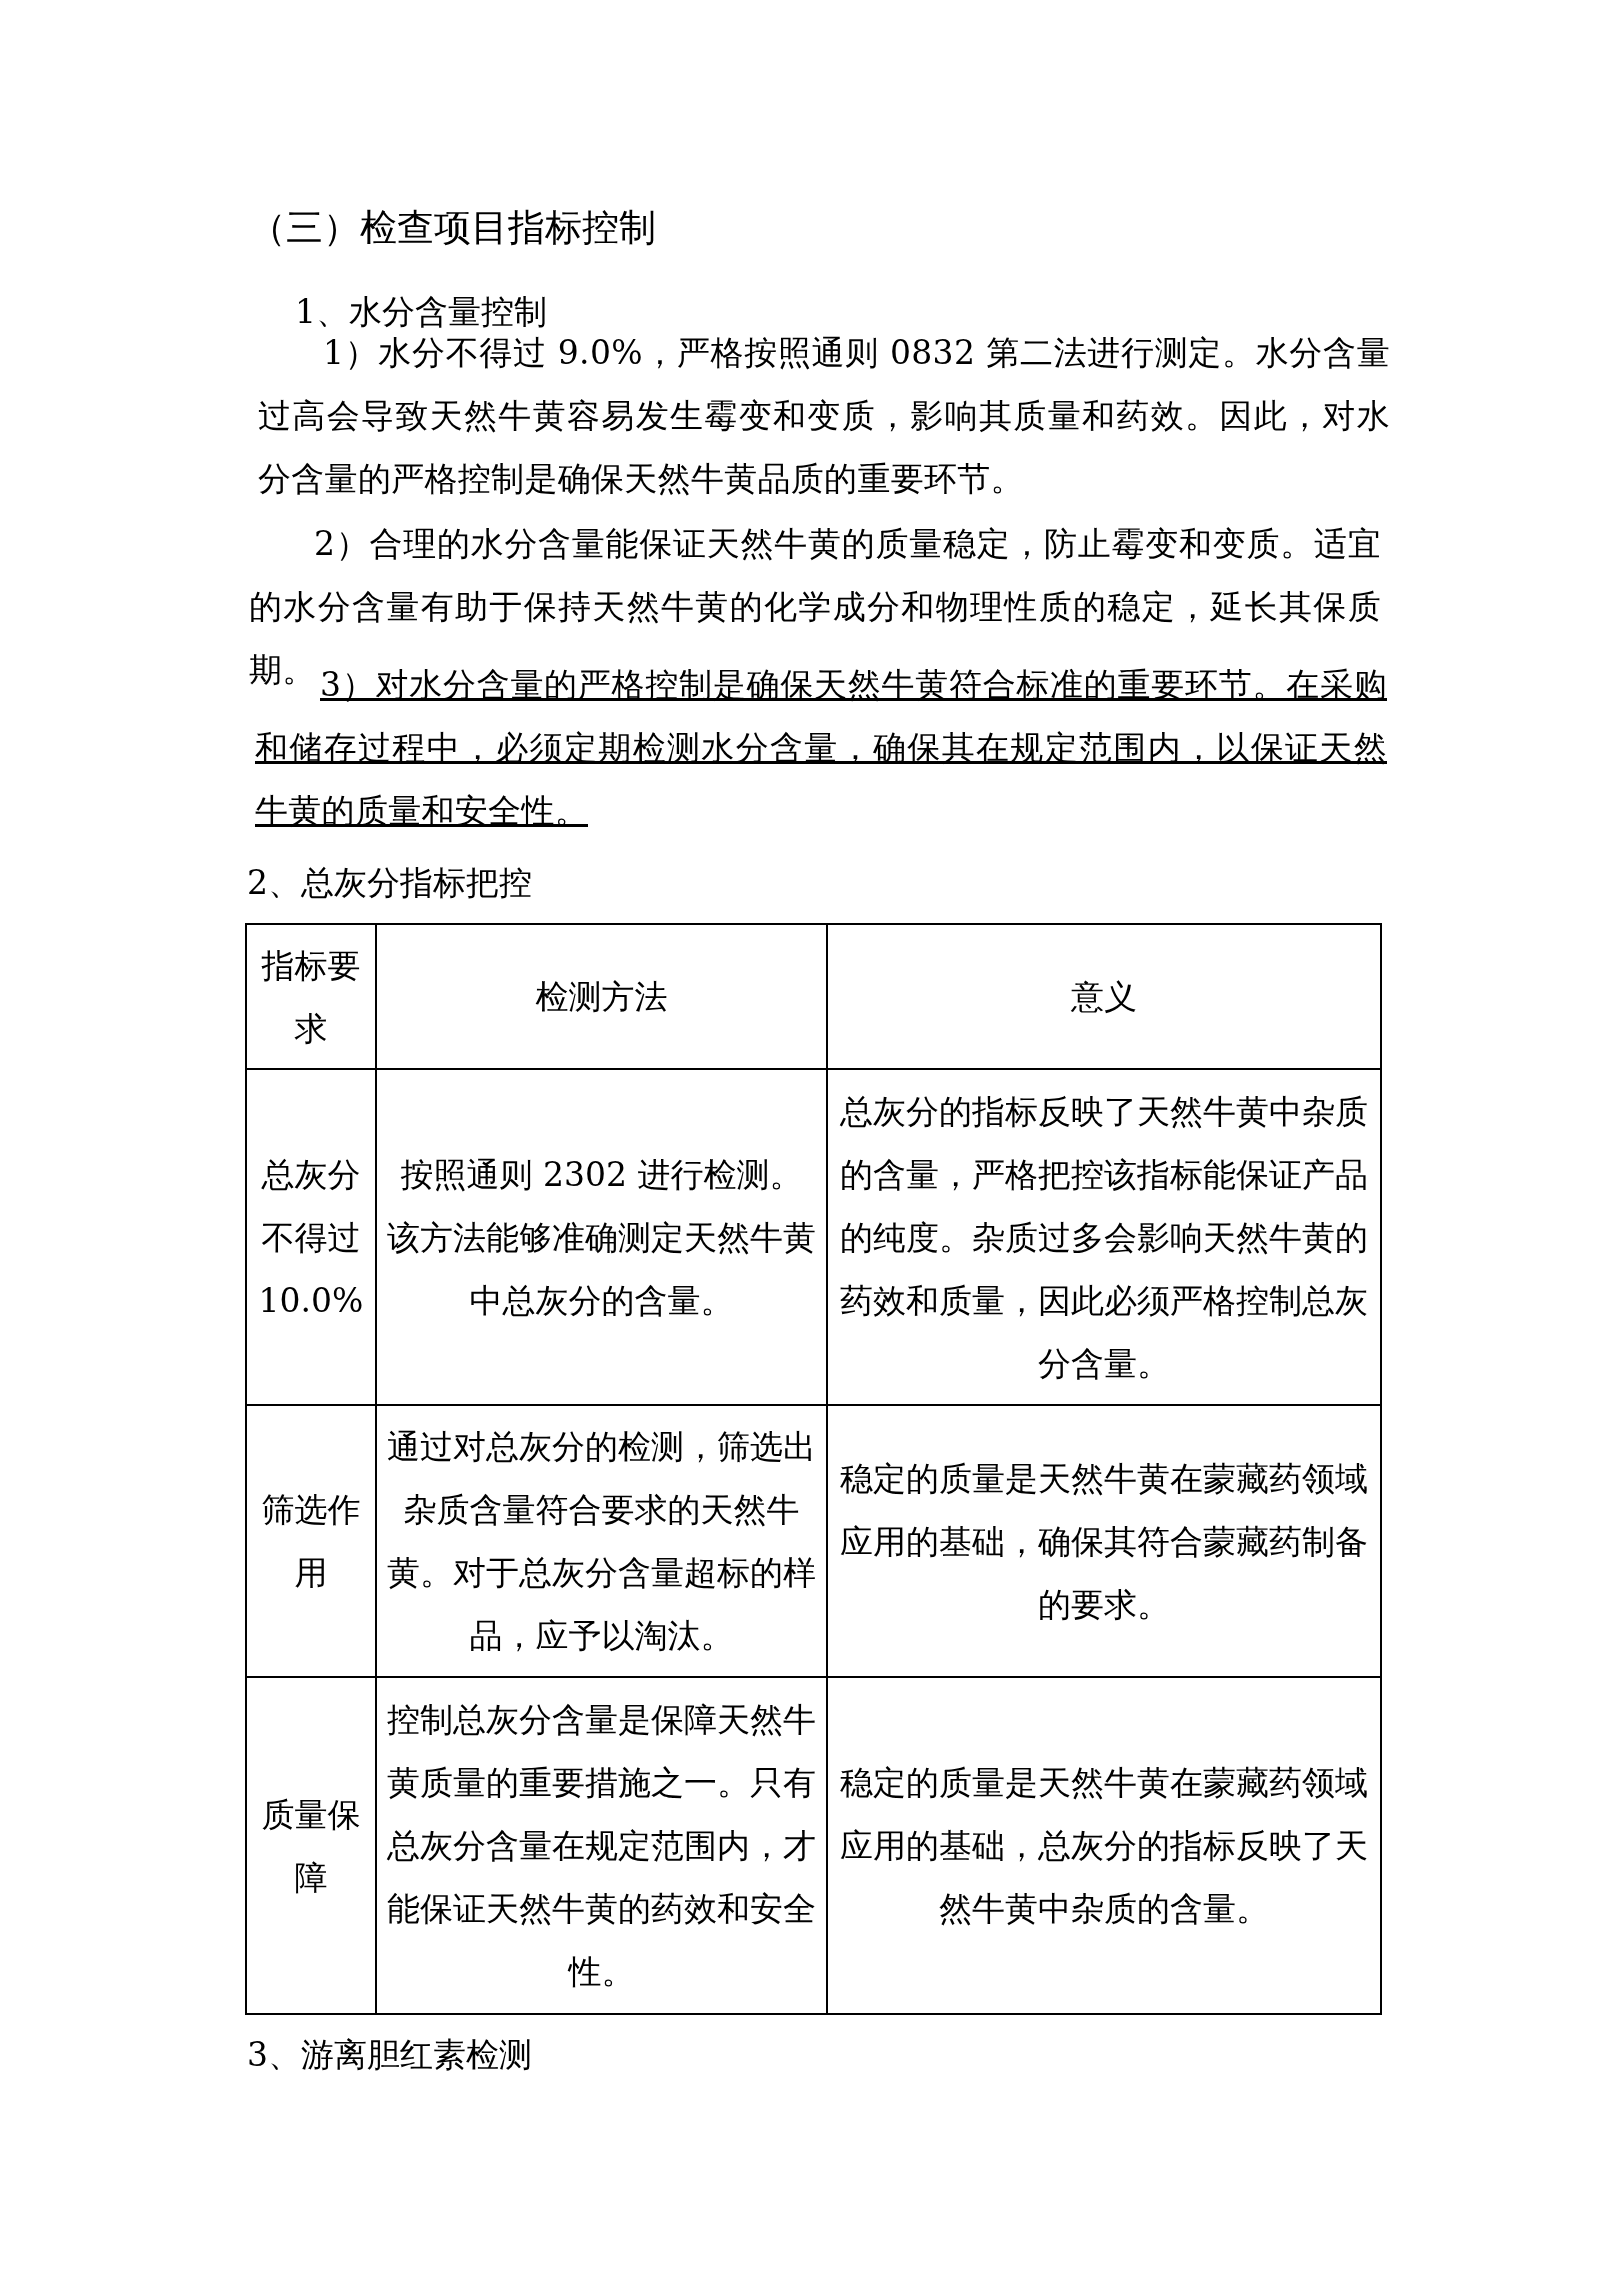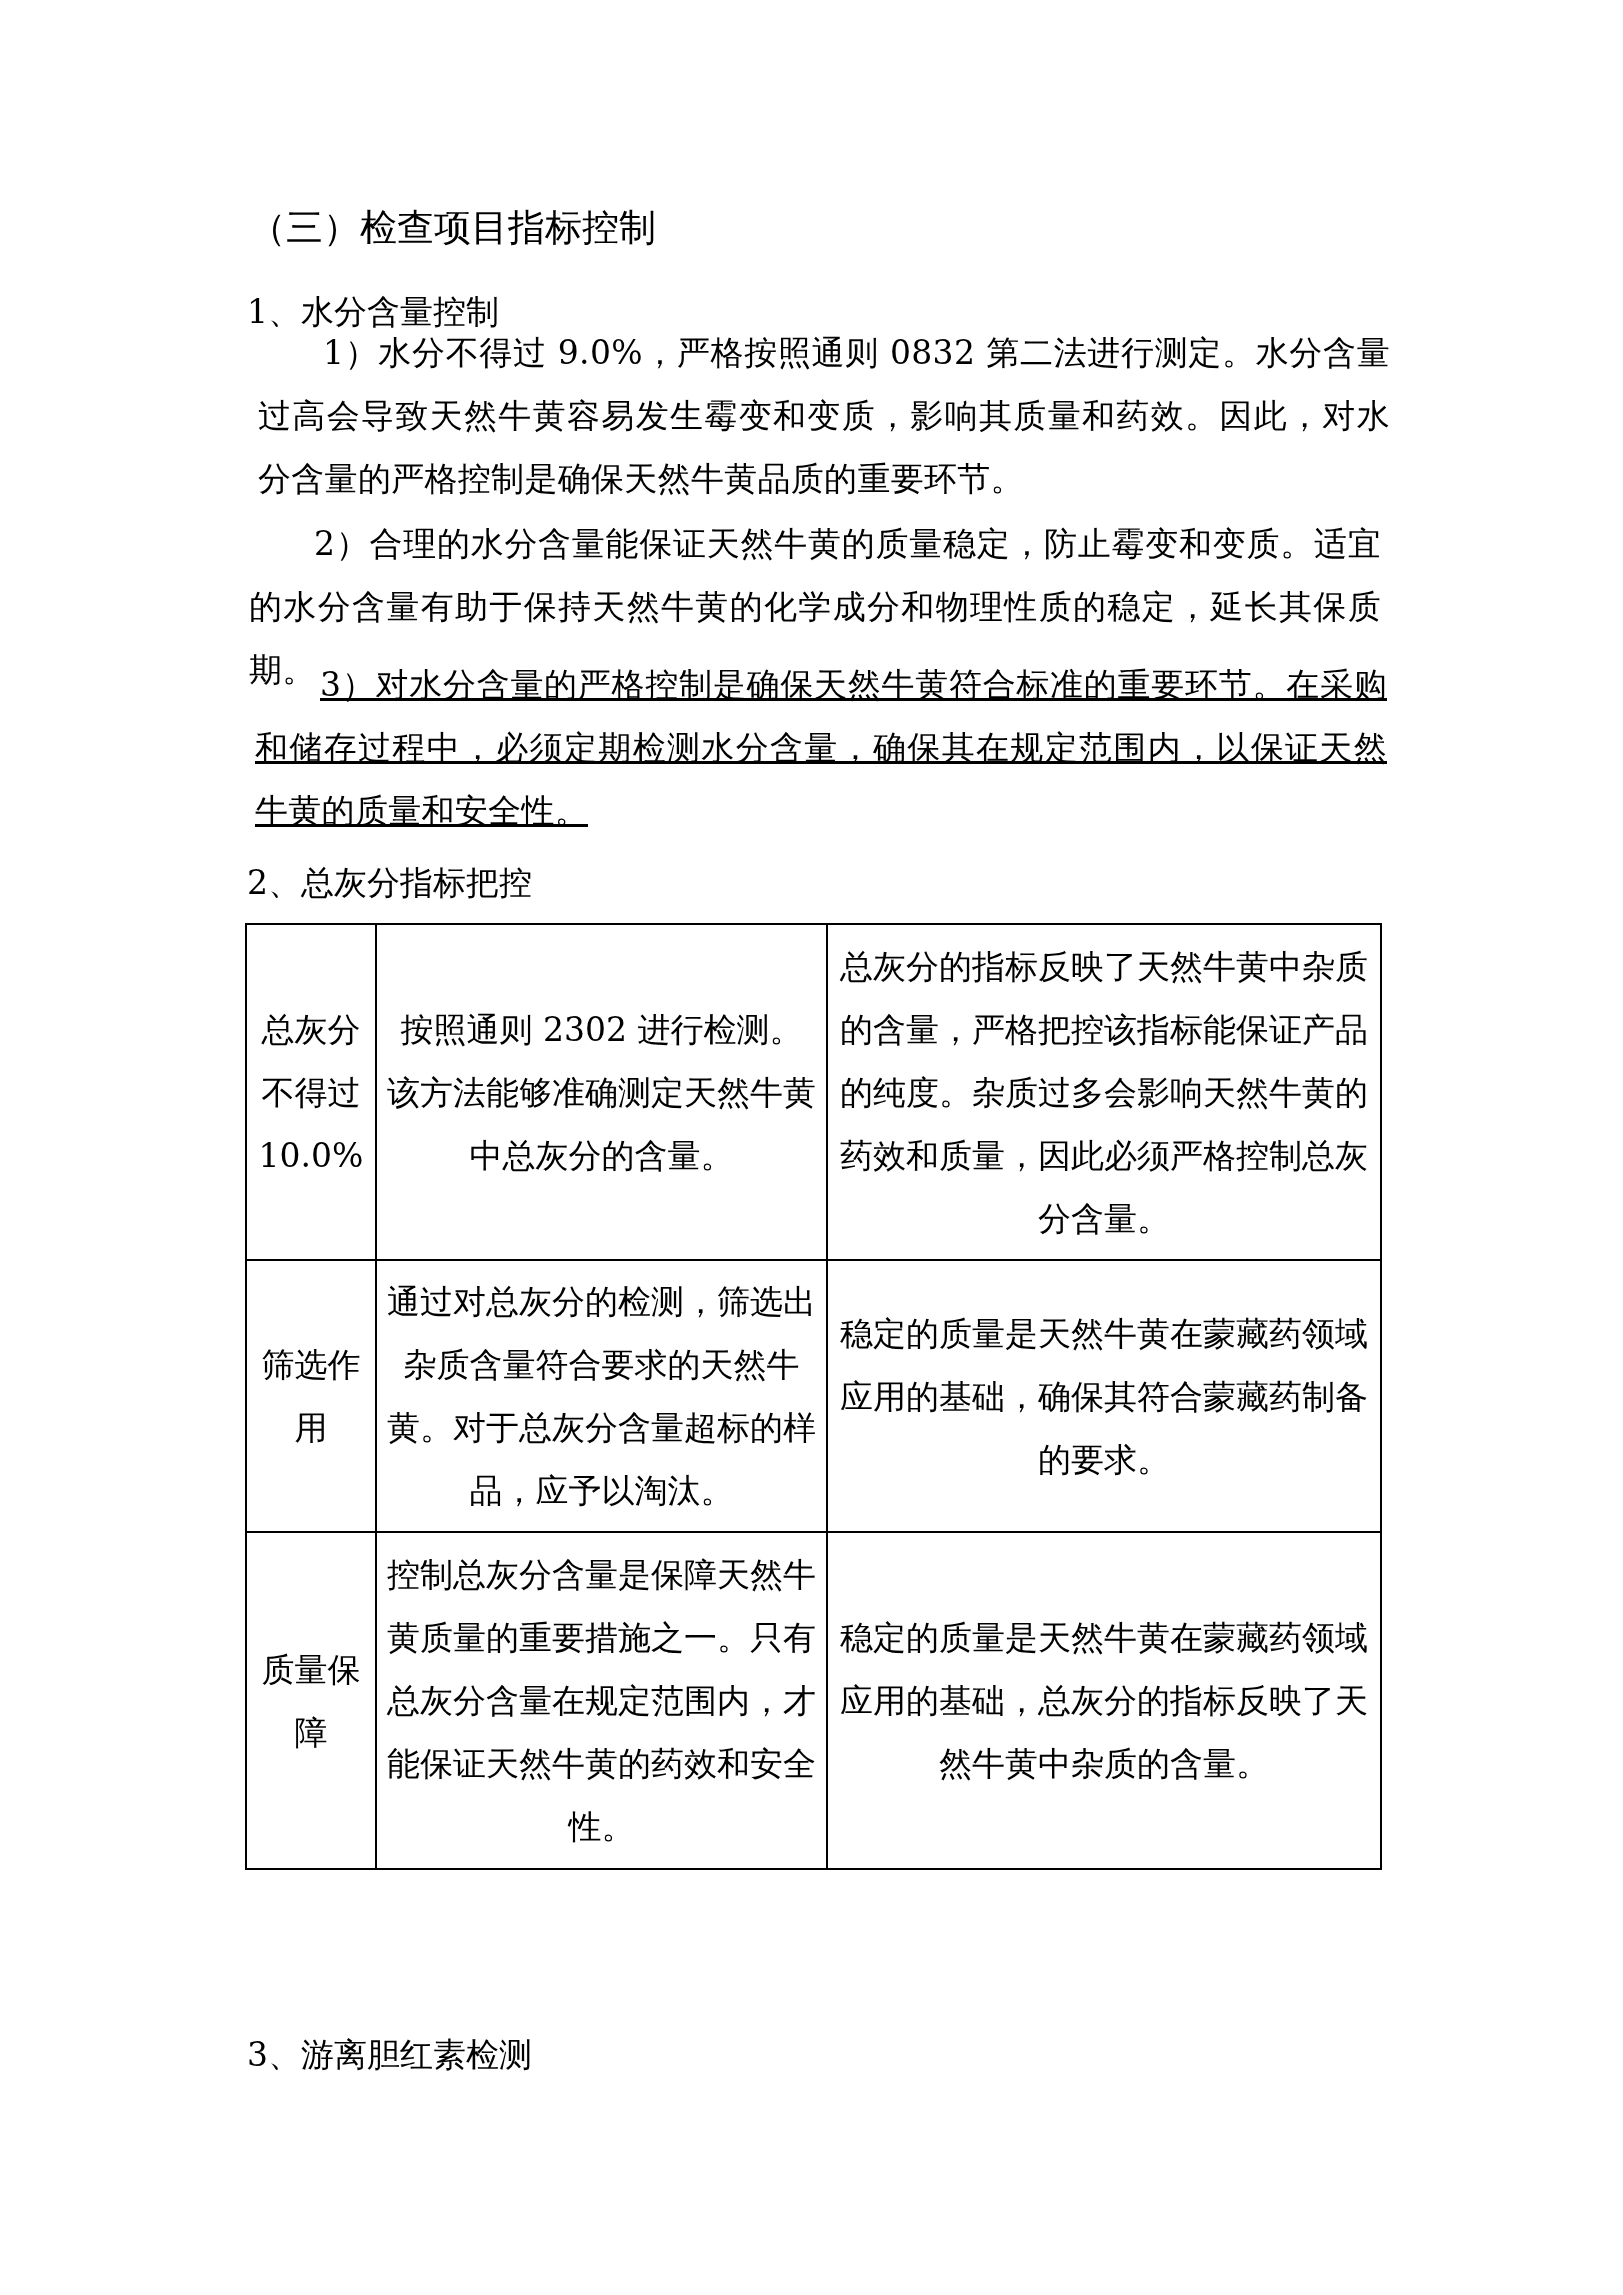--- a/index.html
+++ b/index.html
@@ -34,35 +34,40 @@
     padding: 0 7.9px;
     box-sizing: border-box;
   }
   .tbl td.c1 { padding: 0 5.2px; }
 </style>
 </head>
 <body>
 
 <div class="abs title">（三）检查项目指标控制</div>
 
-<div class="abs heading" style="top:280px;">1、水分含量控制</div>
+<div class="abs heading" style="top:280px;margin-left:48px;">1、水分含量控制</div>
 
 <p class="abs para" style="top:310px; margin:11px;">1）水分不得过 9.0%，严格按照通则 0832 第二法进行测定。水分含量过高会导致天然牛黄容易发生霉变和变质，影响其质量和药效。因此，对水分含量的严格控制是确保天然牛黄品质的重要环节。</p>
 <p class="abs para" style="top:510px; margin:2px;">2）合理的水分含量能保证天然牛黄的质量稳定，防止霉变和变质。适宜的水分含量有助于保持天然牛黄的化学成分和物理性质的稳定，延长其保质期。</p>
 <p class="abs para" style="top:645px; margin:8px;text-decoration:underline;">3）对水分含量的严格控制是确保天然牛黄符合标准的重要环节。在采购和储存过程中，必须定期检测水分含量，确保其在规定范围内，以保证天然牛黄的质量和安全性。</p>
 
 <div class="abs heading" style="top:851px;">2、总灰分指标把控</div>
 
 <table class="abs tbl">
   <colgroup>
     <col style="width:130px">
     <col style="width:451px">
     <col style="width:554px">
   </colgroup>
   <tbody>
+      <tr style="height:145px;">
+    <td class="c1">指标要求</td>
+    <td>检测方法</td>
+    <td>意义</td>
+  </tr>
   <tr style="height:336px;">
     <td class="c1">总灰分不得过10.0%</td>
     <td>按照通则 2302 进行检测。该方法能够准确测定天然牛黄中总灰分的含量。</td>
     <td>总灰分的指标反映了天然牛黄中杂质的含量，严格把控该指标能保证产品的纯度。杂质过多会影响天然牛黄的药效和质量，因此必须严格控制总灰分含量。</td>
   </tr>
   <tr style="height:272px;">
     <td class="c1">筛选作用</td>
     <td>通过对总灰分的检测，筛选出杂质含量符合要求的天然牛黄。对于总灰分含量超标的样品，应予以淘汰。</td>
     <td>稳定的质量是天然牛黄在蒙藏药领域应用的基础，确保其符合蒙藏药制备的要求。</td>
   </tr>

